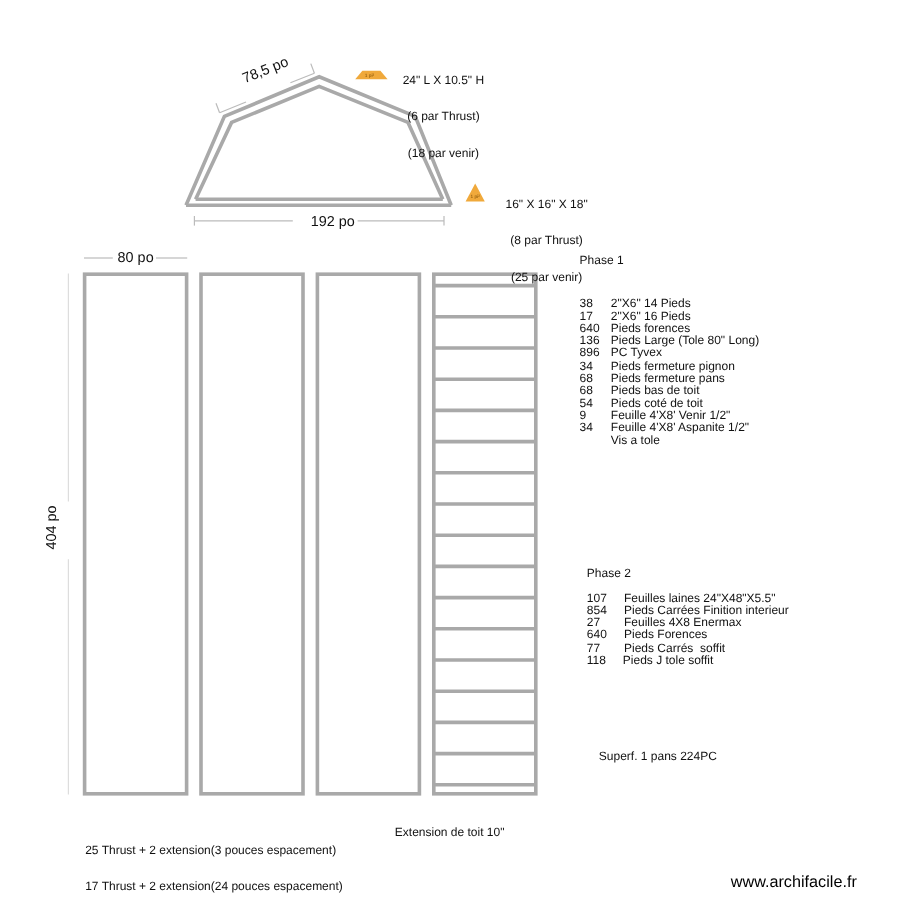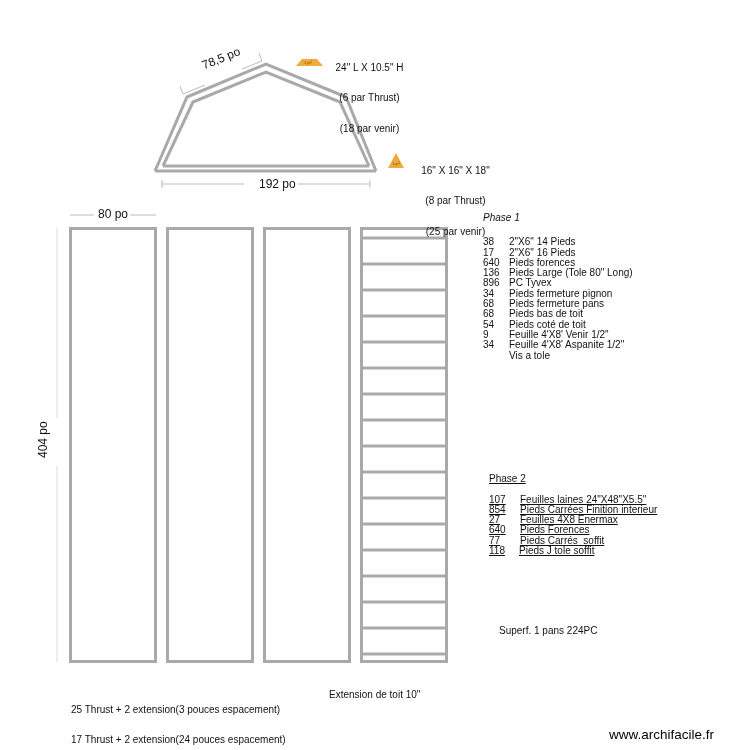--- a/index.html
+++ b/index.html
@@ -87,36 +87,36 @@
   <div>(6 par Thrust)</div>
   <div>(18 par venir)</div>
 </div>
 <div class="txt center" style="left:408px; top:145px; width:95px;">
   <div>16" X 16" X 18"</div>
   <div>(8 par Thrust)</div>
   <div>(25 par venir)</div>
 </div>
 
 <div class="list" style="left:483px; top:213px;">
-  <div style="margin-bottom:14px;font-style:italic;">Phase 1</div>
+  <div style="margin-bottom:26px;">Phase 1</div>
   <div class="row"><span class="qty" style="width:26px">38</span><span>2"X6" 14 Pieds</span></div>
   <div class="row"><span class="qty" style="width:26px">17</span><span>2"X6" 16 Pieds</span></div>
   <div class="row"><span class="qty" style="width:26px">640</span><span>Pieds forences</span></div>
   <div class="row"><span class="qty" style="width:26px">136</span><span>Pieds Large (Tole 80" Long)</span></div>
   <div class="row"><span class="qty" style="width:26px">896</span><span>PC Tyvex</span></div>
   <div class="row"><span class="qty" style="width:26px">34</span><span>Pieds fermeture pignon</span></div>
   <div class="row"><span class="qty" style="width:26px">68</span><span>Pieds fermeture pans</span></div>
   <div class="row"><span class="qty" style="width:26px">68</span><span>Pieds bas de toit</span></div>
   <div class="row"><span class="qty" style="width:26px">54</span><span>Pieds coté de toit</span></div>
   <div class="row"><span class="qty" style="width:26px">9</span><span>Feuille 4'X8' Venir 1/2"</span></div>
   <div class="row"><span class="qty" style="width:26px">34</span><span>Feuille 4'X8' Aspanite 1/2"</span></div>
   <div class="row"><span class="qty" style="width:26px"></span><span>Vis a tole</span></div>
 </div>
 
-<div class="list" style="left:489px; top:474px;text-decoration:underline;">
+<div class="list" style="left:489px; top:474px;">
   <div style="margin-bottom:10.3px;">Phase 2</div>
   <div class="row"><span class="qty" style="width:31px">107</span><span>Feuilles laines 24"X48"X5.5"</span></div>
   <div class="row"><span class="qty" style="width:31px">854</span><span>Pieds Carrées Finition interieur</span></div>
   <div class="row"><span class="qty" style="width:31px">27</span><span>Feuilles 4X8 Enermax</span></div>
   <div class="row"><span class="qty" style="width:31px">640</span><span>Pieds Forences</span></div>
   <div class="row"><span class="qty" style="width:31px">77</span><span>Pieds Carrés  soffit</span></div>
   <div class="row"><span class="qty" style="width:30px">118</span><span>Pieds J tole soffit</span></div>
 </div>
 
 <div class="txt" style="left:499px; top:626px;text-align:center;">Superf. 1 pans 224PC</div>

